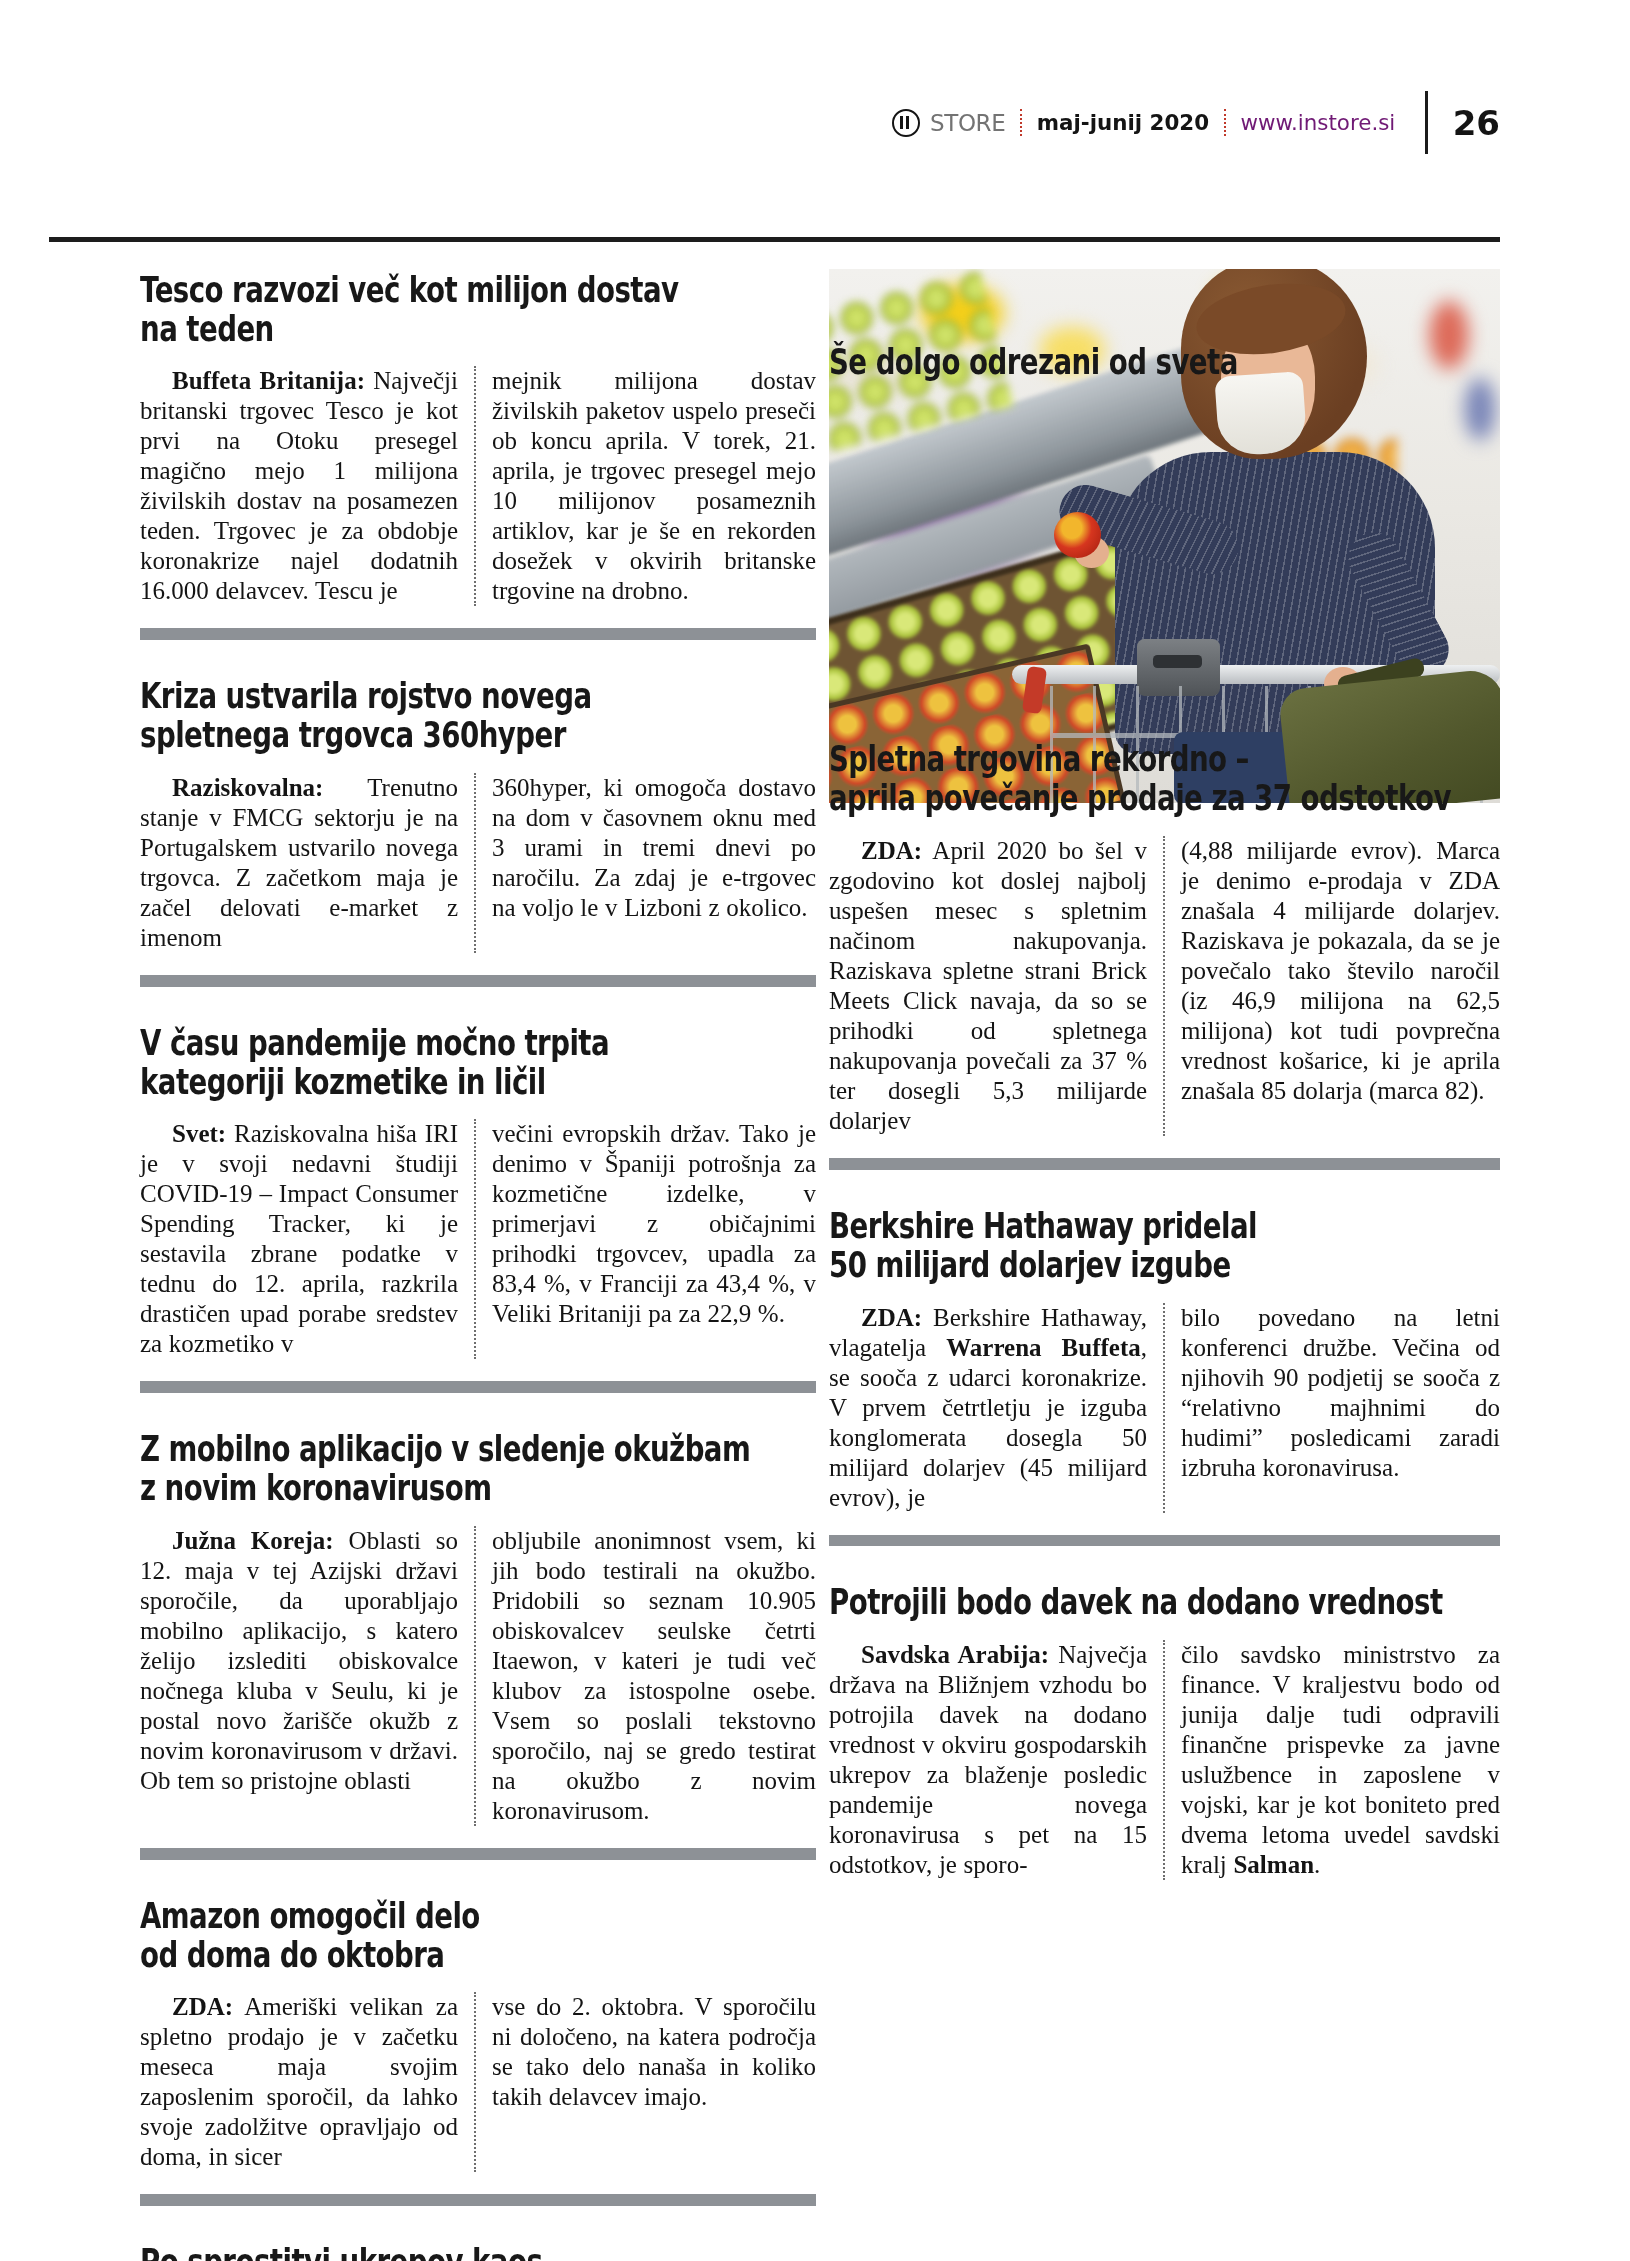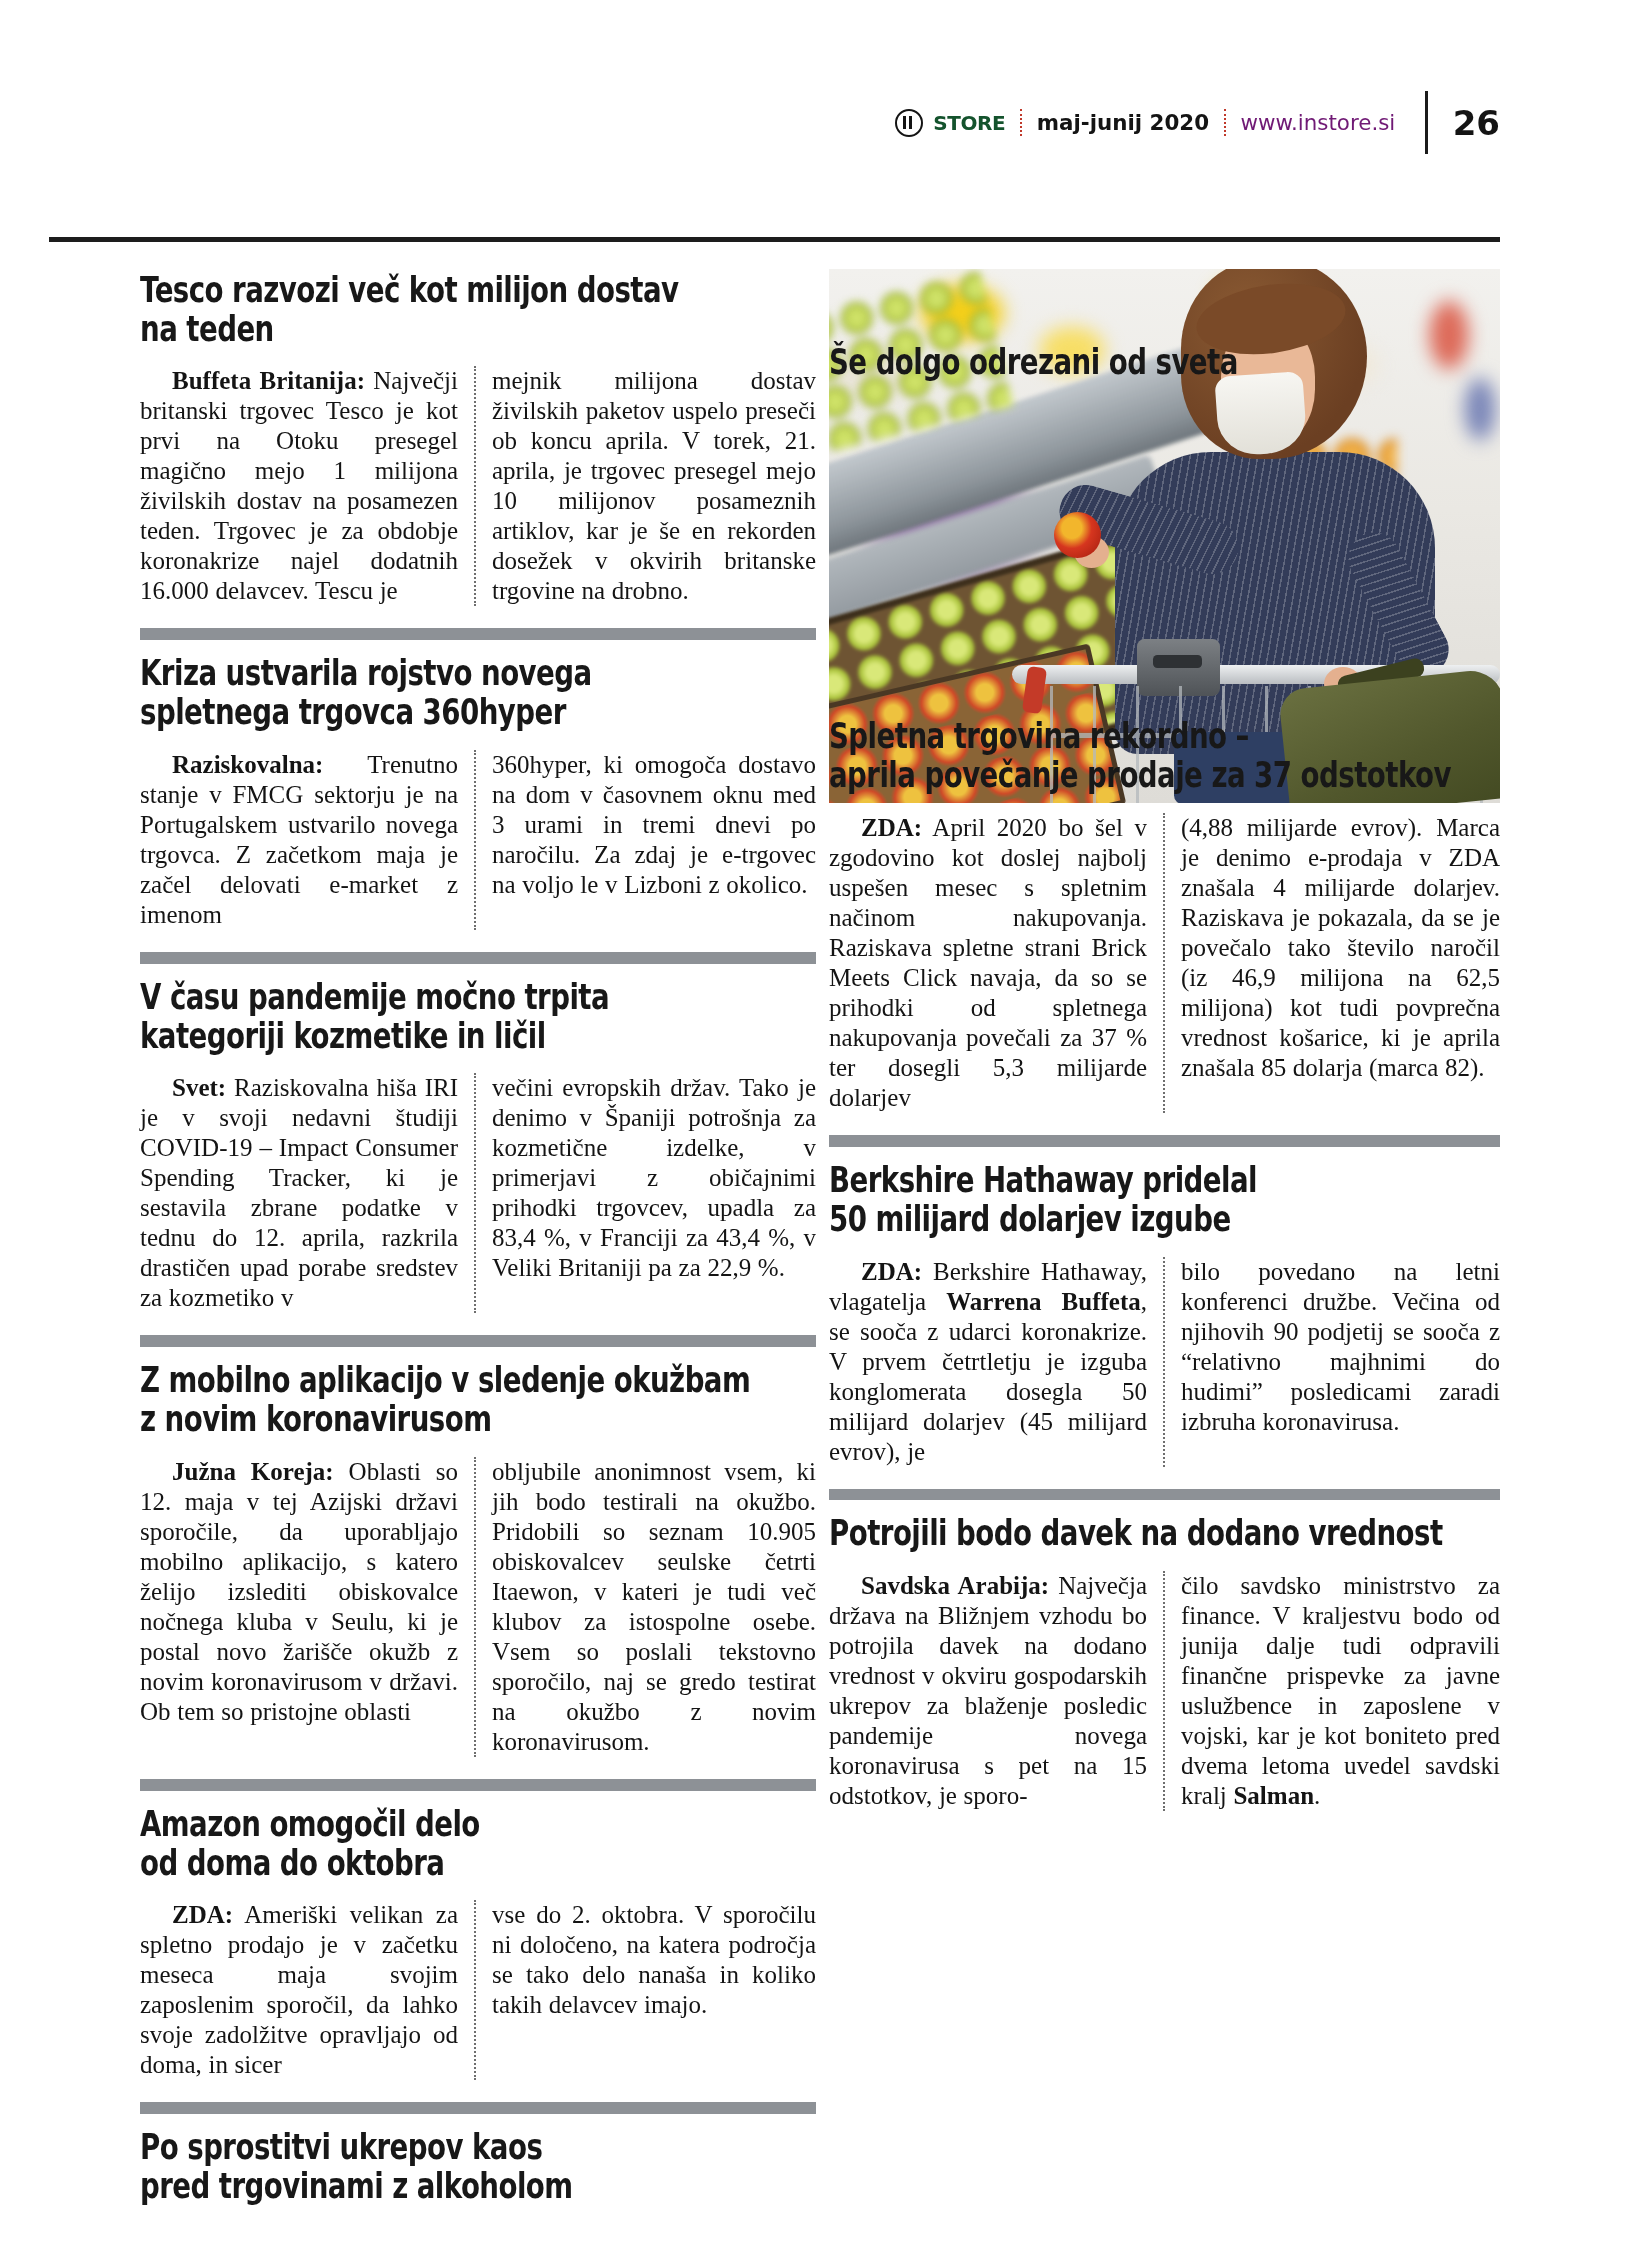--- a/index.html
+++ b/index.html
@@ -15,36 +15,36 @@
   }
   .hdr-left{display:flex;align-items:center;gap:10.3px;}
   .logo{
     width:28px;height:28px;border:2.2px solid #141414;border-radius:50%;
     display:inline-flex;align-items:center;justify-content:center;box-sizing:border-box;
   }
   .logo i{
     display:block;width:11.8px;height:13.3px;
     background:repeating-linear-gradient(90deg,#141414 0 2.9px,transparent 2.9px 5.9px);
   }
-  .brand{font-weight:700;font-size:20px;letter-spacing:-0.4px;color:#14532d;}
+  .brand{font-weight:400;font-size:23px;letter-spacing:-0.4px;color:#737373;}
   .hsep{width:0;height:26.5px;border-left:2.2px dotted #c0392b;margin:0 4.4px;}
   .issue{font-weight:700;font-size:21.4px;color:#141414;}
   .site{font-weight:400;font-size:21.4px;color:#701a75;}
   .vline{width:2.9px;height:63px;background:#1b1b1b;margin:0 25px 0 29.5px;}
   .pnum{font-weight:900;font-size:34px;color:#141414;}
   
   .toprule{position:absolute;left:49px;top:237px;width:1451px;height:5.2px;background:#1d1d1d;}
   
   .leftcol{position:absolute;left:140px;top:262px;width:676px;}
   .rightcol{position:absolute;left:829px;top:269px;width:671px;}
   
   article{display:block;}
   h2{margin:0 0 17.7px 0;padding:0;font-weight:normal;}
   .a-first h2{margin-top:8.8px;}
-  .a-next h2{margin-top:14px;}
+  .a-next h2{margin-top:37px;}
   .rightcol .a-first h2{margin-top:74px;}
   .tl{height:39px;overflow:visible;}
   .tl span{
     display:inline-block;white-space:nowrap;transform:scaleX(0.79);transform-origin:0 60%;
     font-family:"DejaVu Sans", sans-serif;font-weight:800;font-size:35px;line-height:39px;
     letter-spacing:-0.7px;color:#181818;
   }
   .cols{display:flex;align-items:stretch;}
   .col{
     font-size:25px;line-height:30px;text-align:justify;color:#141414;

